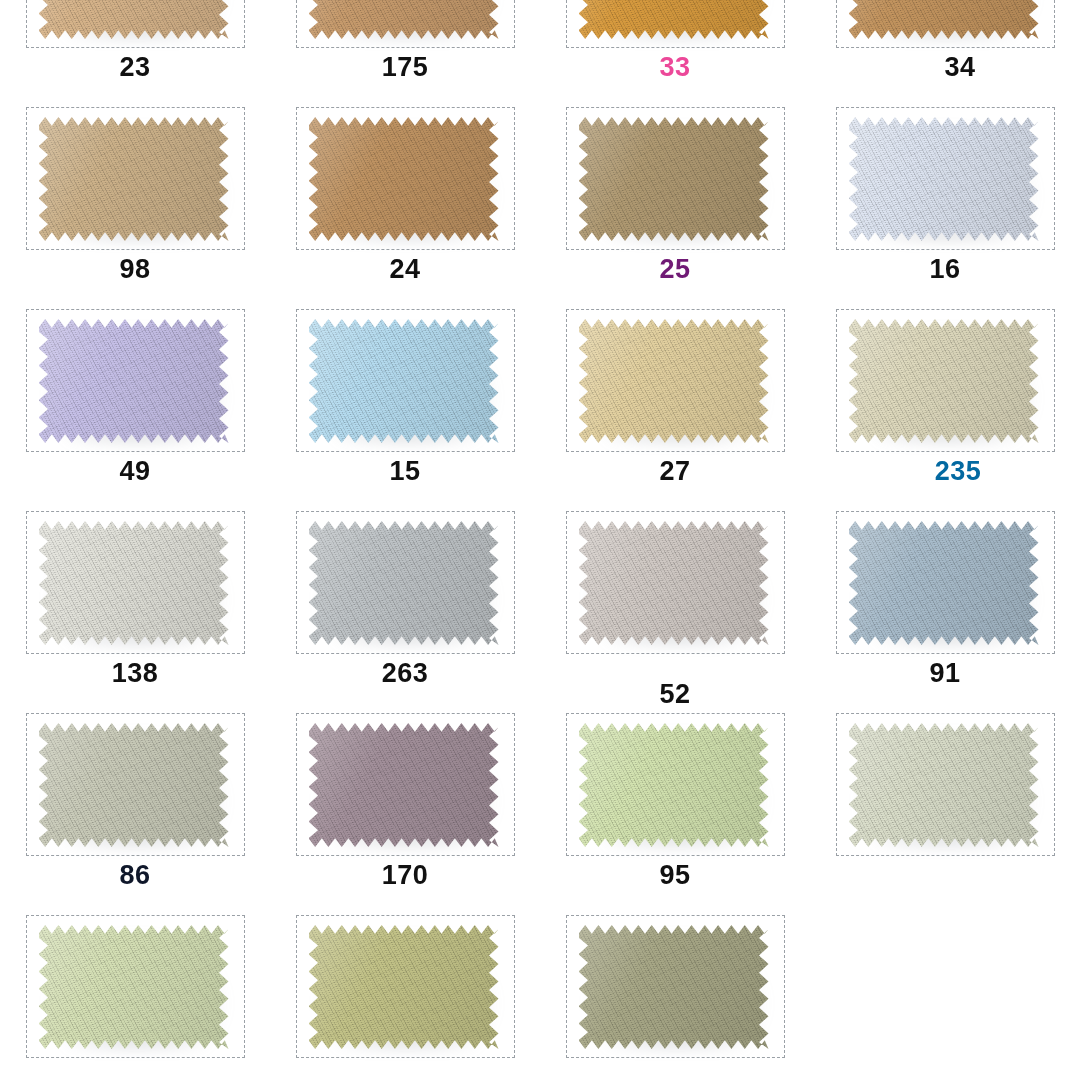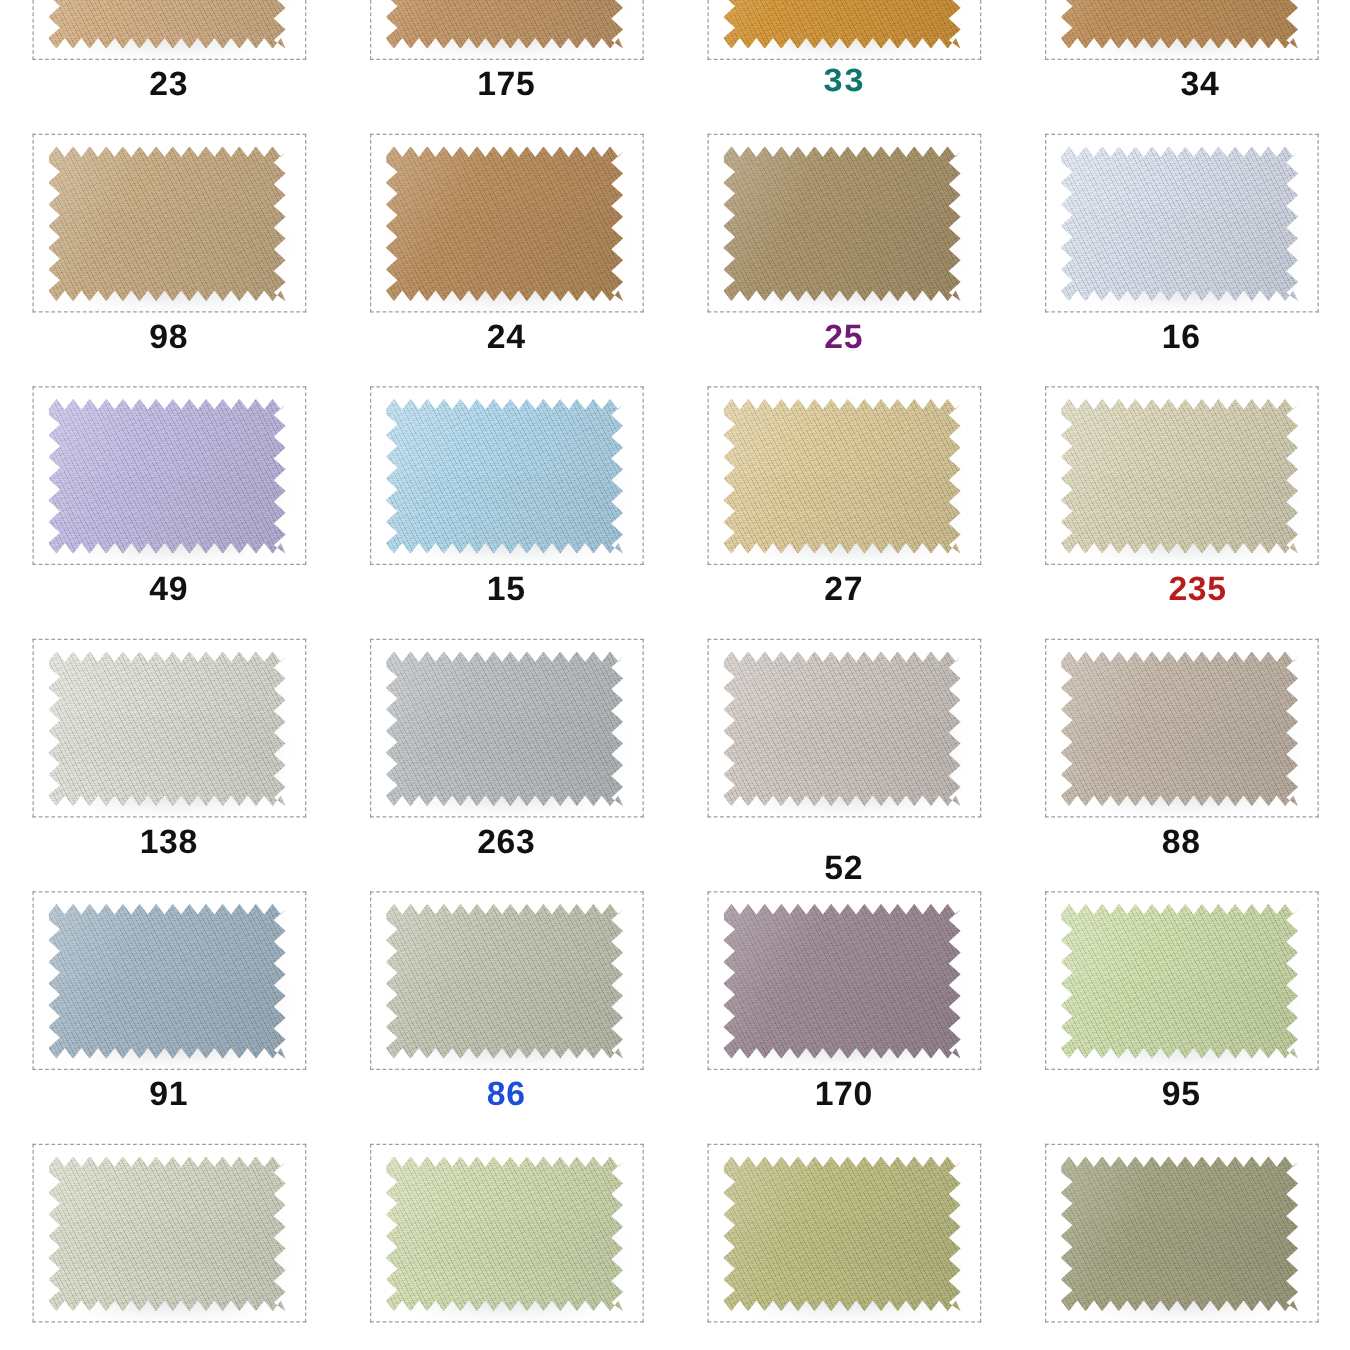--- a/index.html
+++ b/index.html
@@ -136,21 +136,21 @@
       <div class="swatch-label" style="color: rgb(17, 17, 17);">175</div>
     </div>
     <div class="swatch-cell">
       <div class="swatch-frame" style="border-color: rgb(154, 160, 166);">
         <div class="swatch-shadow"></div>
         <div class="swatch-cloth" style="background-color: rgb(217, 156, 63);">
           <div class="weave"></div>
           <div class="sheen"></div>
         </div>
       </div>
-      <div class="swatch-label" style="color: #0f766e; font-family: Liberation Mono, monospace;">33</div>
+      <div class="swatch-label" style="color: #ec4899;">33</div>
     </div>
     <div class="swatch-cell">
       <div class="swatch-frame" style="border-color: rgb(154, 160, 166);">
         <div class="swatch-shadow"></div>
         <div class="swatch-cloth" style="background-color: rgb(196, 149, 95);">
           <div class="weave"></div>
           <div class="sheen"></div>
         </div>
       </div>
       <div class="swatch-label" style="color: rgb(17, 17, 17); margin-left: 30px;">34</div>
@@ -226,21 +226,21 @@
       <div class="swatch-label" style="color: rgb(17, 17, 17);">27</div>
     </div>
     <div class="swatch-cell">
       <div class="swatch-frame" style="border-color: rgb(154, 160, 166);">
         <div class="swatch-shadow"></div>
         <div class="swatch-cloth" style="background-color: rgb(222, 217, 189);">
           <div class="weave"></div>
           <div class="sheen"></div>
         </div>
       </div>
-      <div class="swatch-label" style="color: #b91c1c; margin-left: 26px;">235</div>
+      <div class="swatch-label" style="color: #0369a1; margin-left: 26px;">235</div>
     </div>
     <div class="swatch-cell">
       <div class="swatch-frame" style="border-color: rgb(154, 160, 166);">
         <div class="swatch-shadow"></div>
         <div class="swatch-cloth" style="background-color: rgb(225, 225, 217);">
           <div class="weave"></div>
           <div class="sheen"></div>
         </div>
       </div>
       <div class="swatch-label" style="color: rgb(17, 17, 17);">138</div>
@@ -261,46 +261,36 @@
         <div class="swatch-cloth" style="background-color: rgb(210, 203, 198);">
           <div class="weave"></div>
           <div class="sheen"></div>
         </div>
       </div>
       <div class="swatch-label" style="color: rgb(17, 17, 17); margin-top: 25px;">52</div>
     </div>
     <div class="swatch-cell">
       <div class="swatch-frame" style="border-color: rgb(154, 160, 166);">
         <div class="swatch-shadow"></div>
-        <div class="swatch-cloth" style="background-color: rgb(201, 188, 174);">
-          <div class="weave"></div>
-          <div class="sheen"></div>
-        </div>
-      </div>
-      <div class="swatch-label" style="color: rgb(17, 17, 17);">88</div>
-    </div>
-    <div class="swatch-cell">
-      <div class="swatch-frame" style="border-color: rgb(154, 160, 166);">
-        <div class="swatch-shadow"></div>
         <div class="swatch-cloth" style="background-color: rgb(169, 189, 204);">
           <div class="weave"></div>
           <div class="sheen"></div>
         </div>
       </div>
       <div class="swatch-label" style="color: rgb(17, 17, 17);">91</div>
     </div>
     <div class="swatch-cell">
       <div class="swatch-frame" style="border-color: rgb(154, 160, 166);">
         <div class="swatch-shadow"></div>
         <div class="swatch-cloth" style="background-color: rgb(201, 203, 185);">
           <div class="weave"></div>
           <div class="sheen"></div>
         </div>
       </div>
-      <div class="swatch-label" style="color: #1d4ed8;">86</div>
+      <div class="swatch-label" style="color: #0f172a;">86</div>
     </div>
     <div class="swatch-cell">
       <div class="swatch-frame" style="border-color: rgb(154, 160, 166);">
         <div class="swatch-shadow"></div>
         <div class="swatch-cloth" style="background-color: rgb(163, 144, 155);">
           <div class="weave"></div>
           <div class="sheen"></div>
         </div>
       </div>
       <div class="swatch-label" style="color: rgb(17, 17, 17);">170</div>

